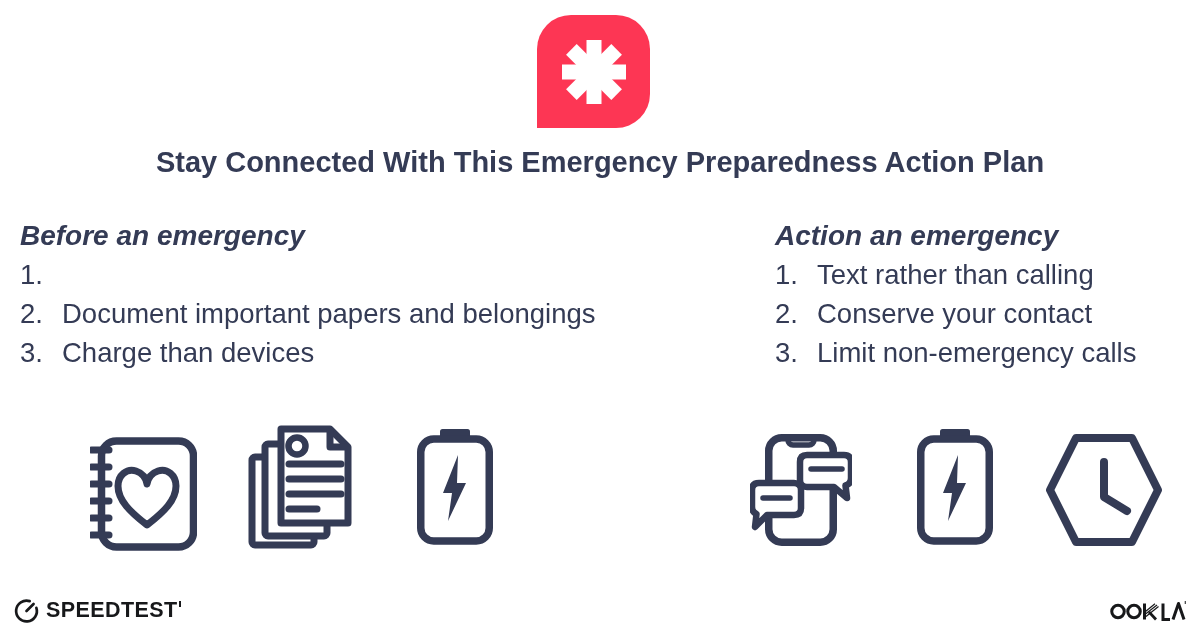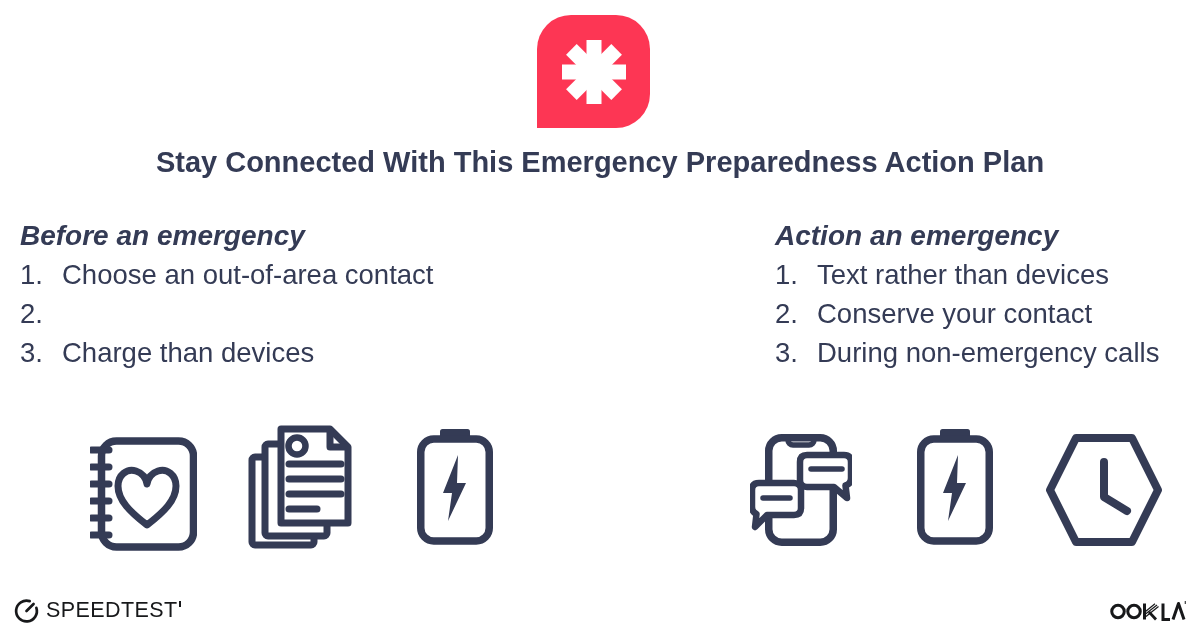--- a/index.html
+++ b/index.html
@@ -48,21 +48,21 @@
   .icon-phone{left:750px;top:432px;width:102px;height:116px;}
   .icon-battery-2{left:917px;top:429px;width:76px;height:116px;}
   .icon-clock{left:1045px;top:431px;width:118px;height:118px;}
 
   
   .footer-speedtest{
     position:absolute;left:13px;top:596px;height:28px;
     display:flex;align-items:center;color:var(--logo-black);
   }
   .footer-speedtest .gauge{width:27px;height:27px;margin-right:6px;}
-  .speedtest-word{font-size:21.5px;font-weight:400;letter-spacing:0.4px;color:var(--logo-black);line-height:27px;}
+  .speedtest-word{font-size:21.5px;font-weight:700;letter-spacing:0.4px;color:var(--logo-black);line-height:27px;}
   .tm-tick{width:2px;height:6px;background:var(--logo-black);margin-left:2px;margin-bottom:12px;align-self:center;}
   .footer-ookla{position:absolute;right:14px;top:598px;width:76px;height:24px;color:var(--logo-black);}
   .footer-ookla svg{display:block;width:100%;height:100%;}
 </style>
 </head>
 <body>
 
 <div class="canvas">
 
   <div class="badge">
@@ -75,44 +75,44 @@
       </g>
     </svg>
   </div>
 
   <h1 class="title">Stay Connected With This Emergency Preparedness Action Plan</h1>
 
   <h2 class="col-heading before">Before an emergency</h2>
   <ol class="plan-list before">
     <li>
       <span class="li-marker">1.</span>
-      <span>Choose an out-of-area contact</span>
     </li>
     <li>
       <span class="li-marker">2.</span>
+      <span>Document important papers and belongings</span>
     </li>
     <li>
       <span class="li-marker">3.</span>
       <span>Charge than devices</span>
     </li>
   </ol>
 
   <h2 class="col-heading during">Action an emergency</h2>
   <ol class="plan-list during">
     <li>
       <span class="li-marker">1.</span>
-      <span>Text rather than devices</span>
+      <span>Text rather than calling</span>
     </li>
     <li>
       <span class="li-marker">2.</span>
       <span>Conserve your contact</span>
     </li>
     <li>
       <span class="li-marker">3.</span>
-      <span>During non-emergency calls</span>
+      <span>Limit non-emergency calls</span>
     </li>
   </ol>
 
   <div class="icon icon-notebook">
     <svg viewBox="0 0 107 122" fill="none" stroke="currentColor">
       <rect x="11.5" y="8" width="92" height="106" rx="15" stroke-width="7.5"></rect>
       <g stroke-width="7" stroke-linecap="round">
         <line x1="1.5" y1="17" x2="19" y2="17"></line>
         <line x1="1.5" y1="34" x2="19" y2="34"></line>
         <line x1="1.5" y1="51" x2="19" y2="51"></line>

